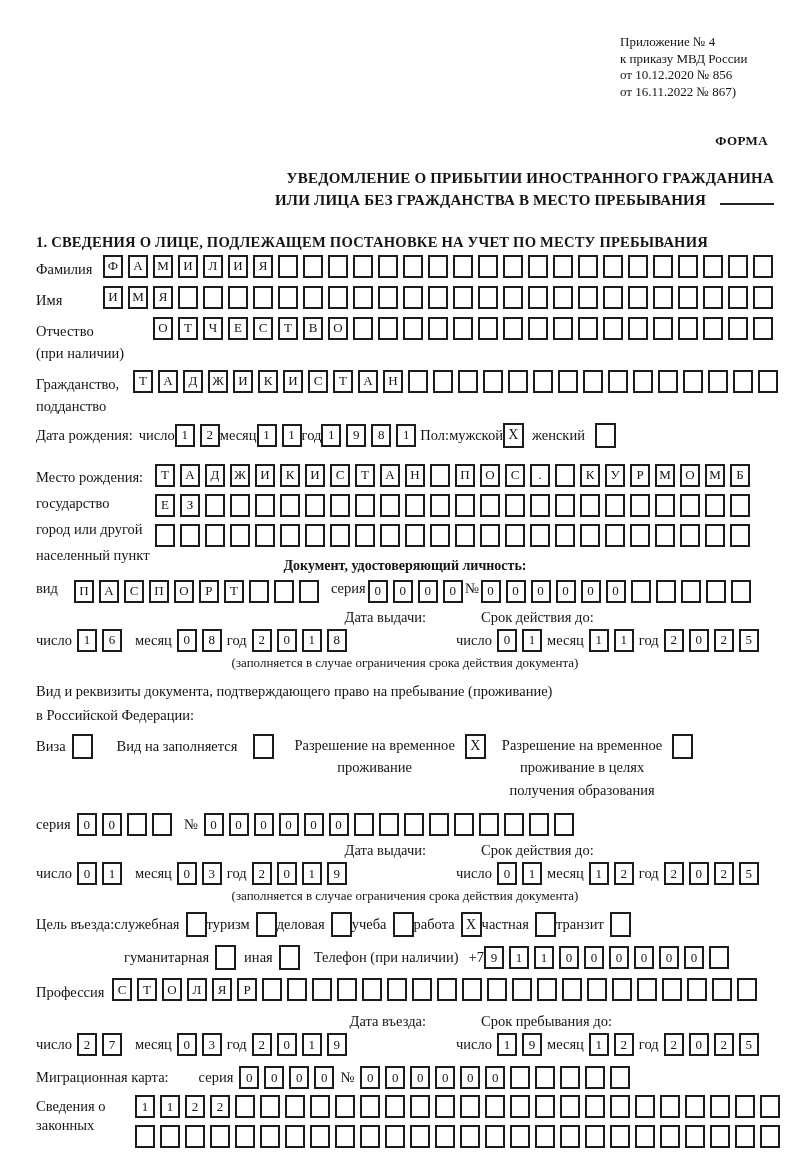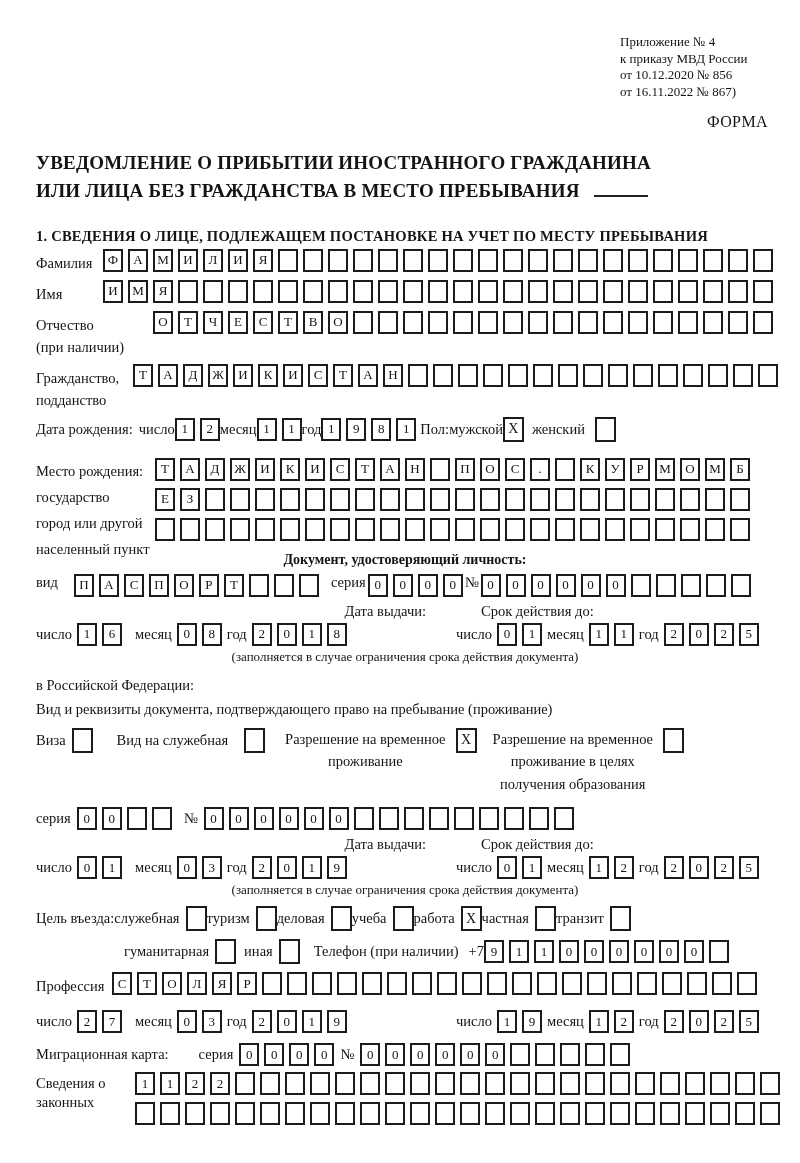--- a/index.html
+++ b/index.html
@@ -1,22 +1,22 @@
 <!DOCTYPE html>
 <html><head>
 <meta charset="utf-8">
 <style>
   html,body{margin:0;padding:0}
   body{width:800px;height:1163px;background:#fff;color:#141414;
        font-family:"Liberation Serif","DejaVu Serif",serif;}
   .page{box-sizing:border-box;width:800px;height:1163px;padding:34px 26px 0 36px;overflow:hidden}
   .appendix{margin-left:584px;font-size:13px;line-height:1.28}
   .amend{margin-top:5px}
-  .forma{text-align:right;font-weight:normal;font-size:16px;margin:12px 6px 0 0;letter-spacing:.4px}
-  .title{text-align:left;font-weight:bold;font-size:19px;margin-top:18px;line-height:1.5;letter-spacing:.2px}
+  .forma{text-align:right;font-weight:bold;font-size:13px;margin:32px 6px 0 0;letter-spacing:.4px}
+  .title{text-align:right;font-weight:bold;font-size:15px;margin-top:18px;line-height:1.5;letter-spacing:.2px}
   .tl{display:inline-block;width:54px;border-bottom:2px solid #222;margin-left:14px}
   .sect{font-weight:bold;font-size:14.6px;margin:22px 0 4px;letter-spacing:.2px;white-space:nowrap}
   .frow{display:flex;align-items:flex-start;margin-bottom:6px;font-size:14.5px}
   .flabel{flex-shrink:0;padding-top:3px;line-height:22px}
   .w67{width:67px}.w117{width:117px}.w97{width:97px}.w119{width:119px}.w99{width:99px}.w76{width:76px}
   .cells{display:flex;gap:5px;flex-wrap:nowrap}
   .cell{box-sizing:border-box;width:20px;height:23px;border:2px solid #1c1c1c;display:flex;
         align-items:center;justify-content:center;font-size:13px;flex-shrink:0;background:#fff}
   .cb{box-sizing:border-box;width:21px;height:25px;border:2px solid #1c1c1c;display:inline-flex;
       align-items:center;justify-content:center;font-size:14px;flex-shrink:0;background:#fff}
@@ -388,31 +388,31 @@
           <span class="cell">2</span>
           <span class="cell">0</span>
           <span class="cell">2</span>
           <span class="cell">5</span>
         </div>
     </div>
   </div>
   <div class="note-r">(заполняется в случае ограничения срока действия документа)</div>
 
   <div class="intro">
+    <div>Вид и реквизиты документа, подтверждающего право на пребывание (проживание)</div>
     <div>в Российской Федерации:</div>
-    <div>Вид и реквизиты документа, подтверждающего право на пребывание (проживание)</div>
   </div>
 
   <div class="optrow">
     <div class="opt">
       <span>Виза</span>
       <span class="cb"></span>
     </div>
     <div class="opt" style="margin-left:24px;gap:16px">
-      <span>Вид на служебная</span>
+      <span>Вид на заполняется</span>
       <span class="cb"></span>
     </div>
     <div class="opt" style="margin-left:20px;gap:10px;align-items:flex-start">
       <span class="lblc">
         <div>Разрешение на временное</div>
         <div>проживание</div>
       </span>
       <span class="cb">X</span>
     </div>
     <div class="opt" style="margin-left:16px;gap:10px;align-items:flex-start">
@@ -582,20 +582,22 @@
         <span class="cell"></span>
         <span class="cell"></span>
         <span class="cell"></span>
         <span class="cell"></span>
         <span class="cell"></span>
         <span class="cell"></span>
       </div>
   </div>
 
   <div class="dh mt10">
+    <span class="l">Дата въезда:</span>
+    <span class="r">Срок пребывания до:</span>
   </div>
   <div class="dr">
     <div class="dgl">
       <span>число</span>
       <div class="cells">
           <span class="cell">2</span>
           <span class="cell">7</span>
         </div>
       <span style="margin-left:8px">месяц</span>
       <div class="cells">

